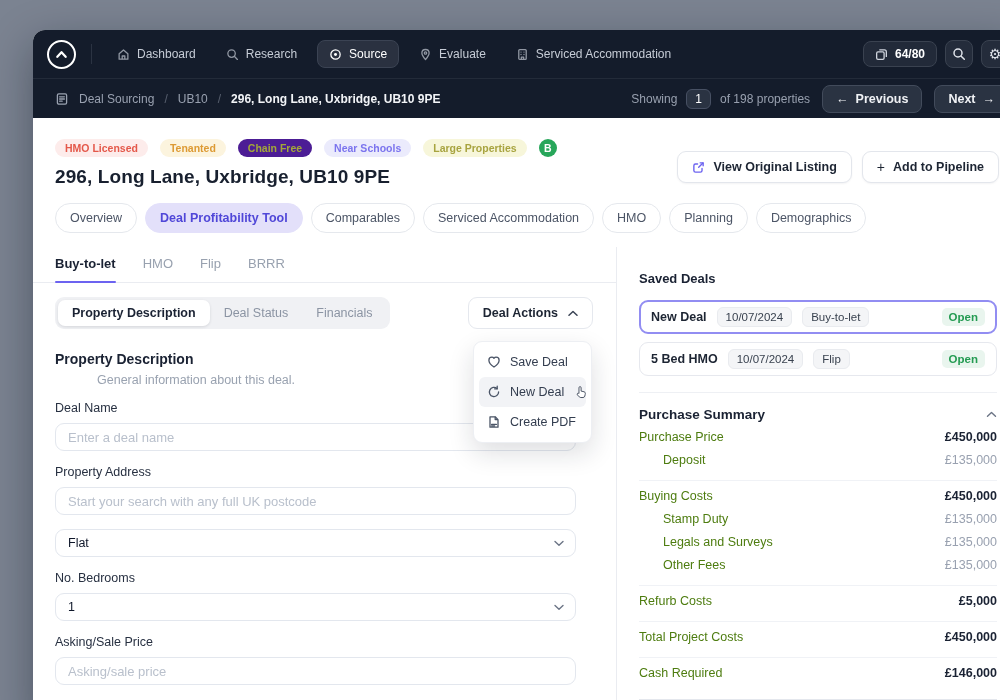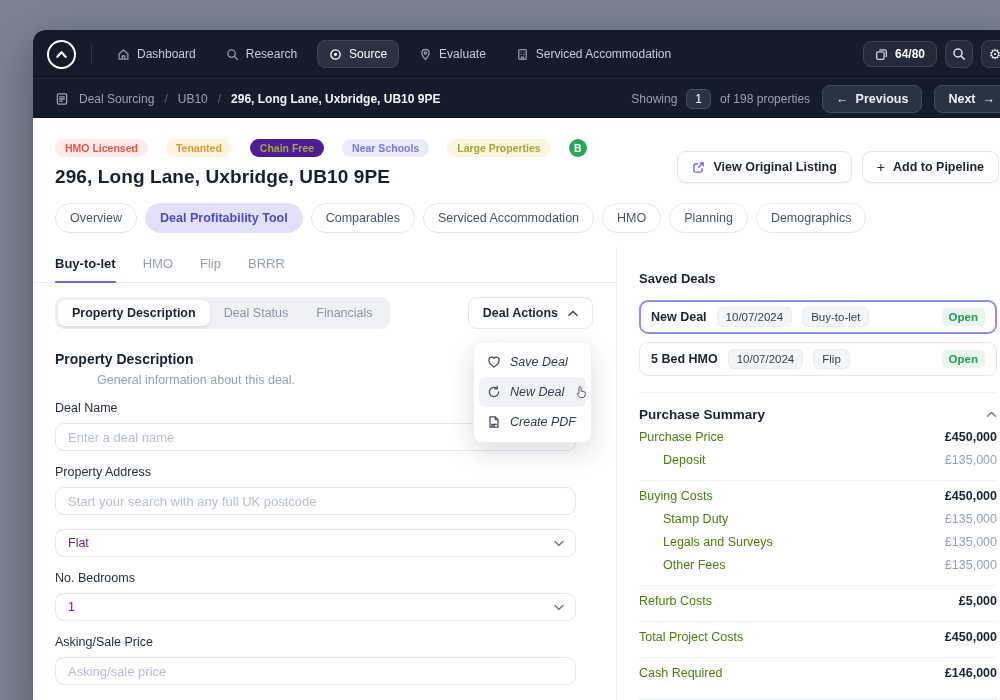--- a/index.html
+++ b/index.html
@@ -35,21 +35,21 @@
   .crumb .sep { color:#58606f; }
   .crumb .current { color:#f2f4f7; font-weight:600; }
   .crumbbar-right { margin-left:auto; display:flex; align-items:center; gap:9px; color:#98a0af; font-size:12px; white-space:nowrap; }
   .page-chip { background:#2a3342; border:1px solid #475063; color:#fff; border-radius:6px; padding:2px 8px; font-size:12px; }
   .darkbtn { display:flex; align-items:center; gap:7px; background:#2a3342; border:1px solid #424b5b;
     color:#f0f2f5; font-size:12.5px; font-weight:600; padding:6px 13px; border-radius:8px; margin-left:3px; }
 
   
   .content { background:#fff; flex:1; display:flex; flex-direction:column; min-height:0; }
   .prop-header { padding:21px 24px 0 22px; display:flex; align-items:flex-start; justify-content:space-between; }
-  .tags { display:flex; align-items:center; gap:18px; margin-bottom:9px; }
+  .tags { display:flex; align-items:center; gap:12px; margin-bottom:9px; }
   .tag { font-size:10.5px; font-weight:700; padding:3px 10px; border-radius:999px; white-space:nowrap; }
   .tag0 { color:#e4584a; background:#fdeceb; }
   .tag1 { color:#dd9a33; background:#fcf4de; }
   .tag2 { color:#a3a838; background:#4c1d95; }
   .tag3 { color:#7b74ee; background:#ebebfc; }
   .tag4 { color:#a8a440; background:#f7f6da; }
   .grade { width:18px; height:18px; border-radius:50%; background:#27a65a; color:#fff; font-size:10.5px;
     font-weight:700; display:flex; align-items:center; justify-content:center; }
   .prop-title { font-size:19px; font-weight:700; color:#18202f; letter-spacing:.1px; }
   .header-actions { display:flex; gap:10px; padding-top:12px; }
@@ -75,35 +75,35 @@
 
   .toolbar { display:flex; align-items:flex-start; justify-content:space-between; position:relative; }
   .segmented { display:flex; background:#f0f1f4; border-radius:9px; padding:3px; }
   .seg { font-size:12.5px; color:#8b94a3; padding:6px 14px; border-radius:7px; white-space:nowrap; cursor:pointer; }
   .seg.active { background:#fff; color:#1a2233; font-weight:600; box-shadow:0 1px 3px rgba(20,25,40,.12); }
   .deal-actions-btn { display:flex; align-items:center; gap:10px; border:1px solid #e5e8ee; border-radius:9px;
     background:#fff; padding:8px 14px; font-size:12.5px; font-weight:600; color:#1d2533; cursor:pointer; }
   .menu { position:absolute; top:44px; right:1px; width:119px; background:#fff; border:1px solid #edeff3;
     border-radius:9px; box-shadow:0 10px 26px rgba(20,25,40,.14); padding:5px; z-index:10; }
   .menu-item { display:flex; align-items:center; gap:9px; padding:8px 8px; font-size:12.5px; color:#333d4f;
-    border-radius:6px; cursor:pointer; position:relative; white-space:nowrap;font-style:italic; }
+    border-radius:6px; cursor:pointer; position:relative; white-space:nowrap; }
   .menu-item.hover { background:#f2f3f6; }
   .menu-item .micon { color:#4a5466; display:flex; flex:none; }
   .cursor-hand { margin-left:2px; display:flex; }
 
   .form-area { padding-right:17px; margin-top:22px; }
   .form-title { font-size:14px; font-weight:700; color:#1a2233; }
   .form-sub { font-size:12.5px; color:#99a2b0; margin-top:6px;margin-left:42px; }
   .field { margin-top:14px; }
   .field .flabel { display:block; font-size:12.5px; font-weight:400; color:#273041; margin-bottom:8px; }
   .tinput { width:100%; height:28px; border:1px solid #e3e7ee; border-radius:9px; padding:0 12px;
     font-size:13px; color:#2a3342; font-family:inherit; background:#fff; outline:none; }
   .tinput::placeholder { color:#b9c0cc; }
   .select { position:relative; height:28px; border:1px solid #e3e7ee; border-radius:9px; display:flex;
-    align-items:center; padding:0 12px; font-size:12.5px; color:#701a75; cursor:pointer; background:#fff; }
+    align-items:center; padding:0 12px; font-size:12.5px; color:#0f172a; cursor:pointer; background:#fff; }
   .select .chev { position:absolute; right:11px; color:#6b7485; display:flex; }
 
   
   .right-col { flex:1; min-width:0; padding:24px 26px 0 22px; }
   .rs-title { font-size:13px; font-weight:700; color:#1a2233; }
   .deal-card { display:flex; align-items:center; gap:10px; border:1px solid #e6e8ee; border-radius:9px;
     padding:6px 11px; margin-top:8px; background:#fff; cursor:pointer; }
   .deal-card.selected { border:2px solid #928df2; padding:5px 10px; margin-top:14px; }
   .deal-name { font-size:12.5px; font-weight:700; color:#1d2533; white-space:nowrap; }
   .deal-badge { font-size:11.5px; color:#39424f; background:#f4f5f7; border:1px solid #e9ebef;

